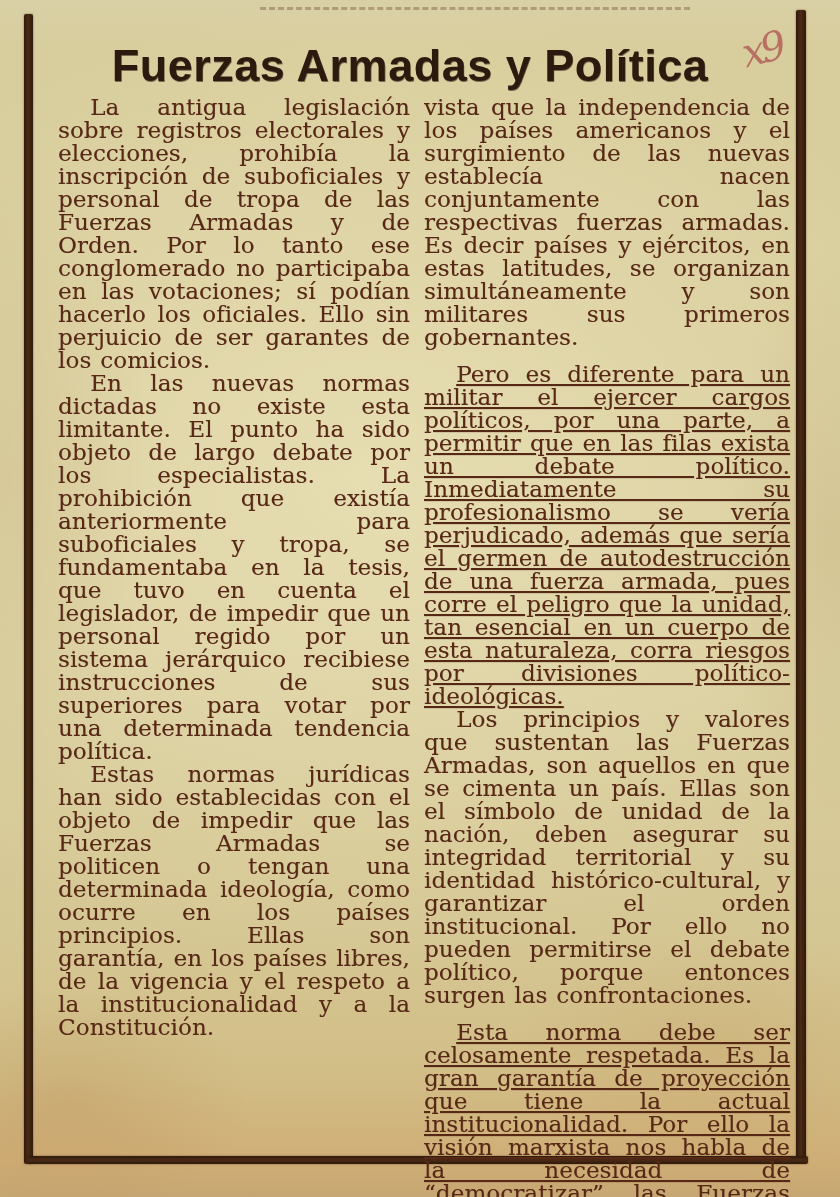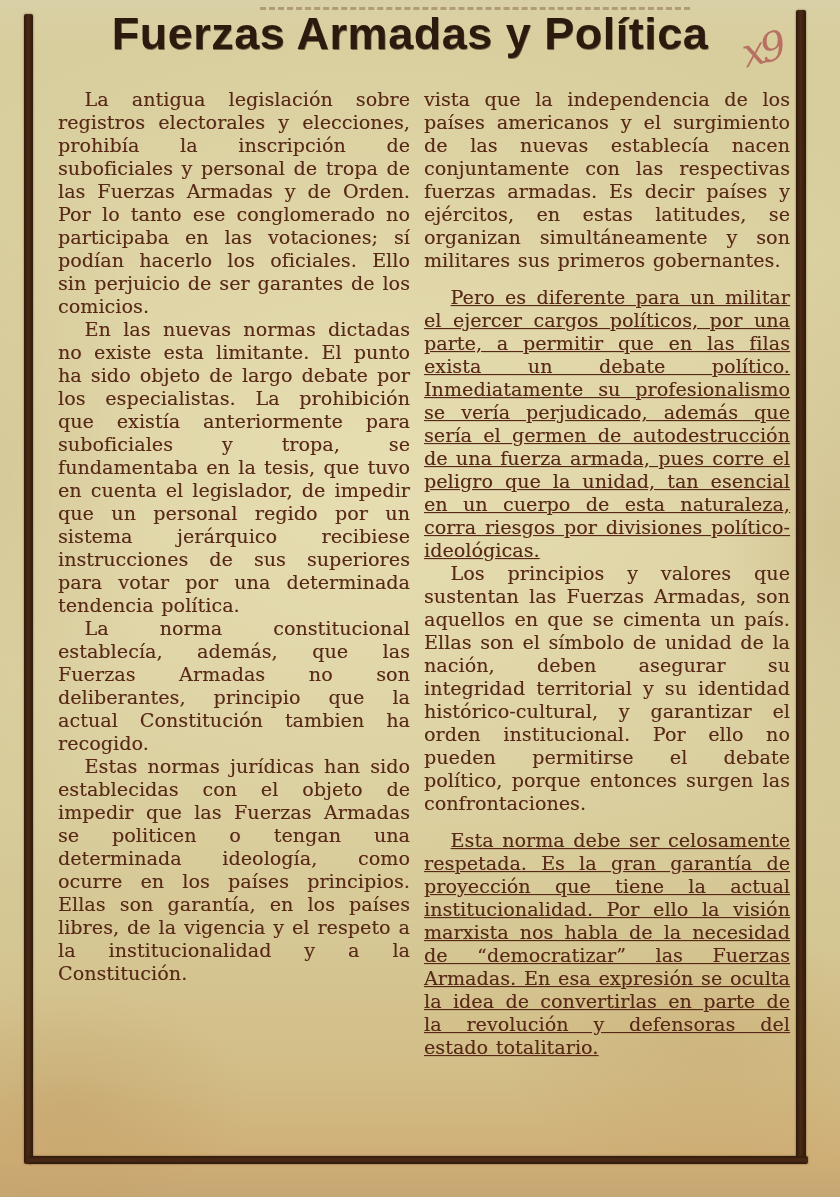--- a/index.html
+++ b/index.html
@@ -52,21 +52,21 @@
   }
   #top-dashes {
     position: absolute;
     left: 260px; top: 7px; width: 430px; height: 0;
     border-top: 3px dashed rgba(100,60,35,0.35);
   }
 
   
   #headline {
     position: absolute;
-    left: 60px; top: 8px; width: 700px;
+    left: 60px; top: 40px; width: 700px;
     text-align: center;
     font-family: "Liberation Sans", "DejaVu Sans", sans-serif;
     font-weight: bold;
     font-size: 45px;
     letter-spacing: 0.5px;
     color: #2c1a0f;
     text-shadow: 0.6px 0.6px 0 rgba(44,26,15,0.55);
     white-space: nowrap;
   }
 
@@ -79,23 +79,23 @@
     font-size: 40px;
     color: #b4675c;
     transform: rotate(-14deg);
     opacity: 0.9;
     letter-spacing: -4px;
   }
 
   
   .col {
     position: absolute;
-    top: 88px;
+    top: 96px;
     text-align: justify;
-    font-size: 19px;
+    font-size: 23px;
     line-height: 23px;
     color: #55281700;
     color: #582817;
     word-spacing: 1.5px;
     letter-spacing: 0.1px;
     text-shadow: 0.4px 0.4px 0 rgba(90,45,25,0.35);
   }
   #col-left  { left: 58px;  width: 352px; }
   #col-right { left: 424px; width: 366px; }
 
@@ -117,21 +117,20 @@
   <div class="bar" id="frame-right"></div>
   <div class="bar" id="frame-bottom"></div>
 
   <div id="headline">Fuerzas Armadas y Política</div>
 
   <div id="handmark">x9</div>
 
   <div class="col" id="col-left">
     <p>La antigua legislación sobre registros electorales y elecciones, prohibía la inscripción de suboficiales y personal de tropa de las Fuerzas Armadas y de Orden. Por lo tanto ese conglomerado no participaba en las votaciones; sí podían hacerlo los oficiales. Ello sin perjuicio de ser garantes de los comicios.</p>
     <p>En las nuevas normas dictadas no existe esta limitante. El punto ha sido objeto de largo debate por los especialistas. La prohibición que existía anteriormente para suboficiales y tropa, se fundamentaba en la tesis, que tuvo en cuenta el legislador, de impedir que un personal regido por un sistema jerárquico recibiese instrucciones de sus superiores para votar por una determinada tendencia política.</p>
-    <p>La norma constitucional establecía, además, que las Fuerzas Armadas no son deliberantes, principio que la actual Constitución tambien ha recogido.</p>
     <p>Estas normas jurídicas han sido establecidas con el objeto de impedir que las Fuerzas Armadas se politicen o tengan una determinada ideología, como ocurre en los países principios. Ellas son garantía, en los países libres, de la vigencia y el respeto a la institucionalidad y a la Constitución.</p>
   </div>
 
   <div class="col" id="col-right">
     <p class="no-indent">vista que la independencia de los países americanos y el surgimiento de las nuevas establecía nacen conjuntamente con las respectivas fuerzas armadas. Es decir países y ejércitos, en estas latitudes, se organizan simultáneamente y son militares sus primeros gobernantes.</p>
     <p class="gap-before">Pero es diferente para un militar el ejercer cargos políticos, por una parte, a permitir que en las filas exista un debate político. Inmediatamente su profesionalismo se vería perjudicado, además que sería el germen de autodestrucción de una fuerza armada, pues corre el peligro que la unidad, tan esencial en un cuerpo de esta naturaleza, corra riesgos por divisiones político-ideológicas.</p>
     <p>Los principios y valores que sustentan las Fuerzas Armadas, son aquellos en que se cimenta un país. Ellas son el símbolo de unidad de la nación, deben asegurar su integridad territorial y su identidad histórico-cultural, y garantizar el orden institucional. Por ello no pueden permitirse el debate político, porque entonces surgen las confrontaciones.</p>
     <p class="gap-before">Esta norma debe ser celosamente respetada. Es la gran garantía de proyección que tiene la actual institucionalidad. Por ello la visión marxista nos habla de la necesidad de “democratizar” las Fuerzas Armadas. En esa expresión se oculta la idea de convertirlas en parte de la revolución y defensoras del estado totalitario.</p>
   </div>
 

